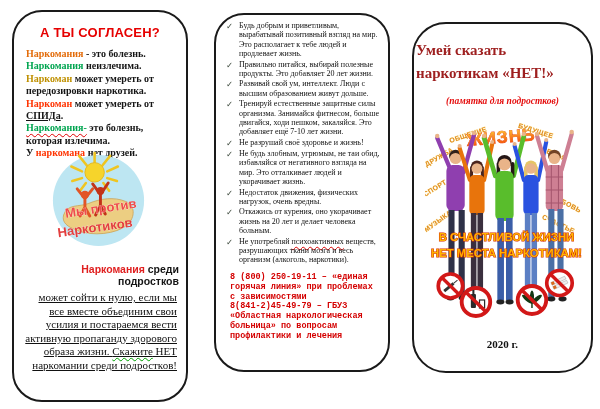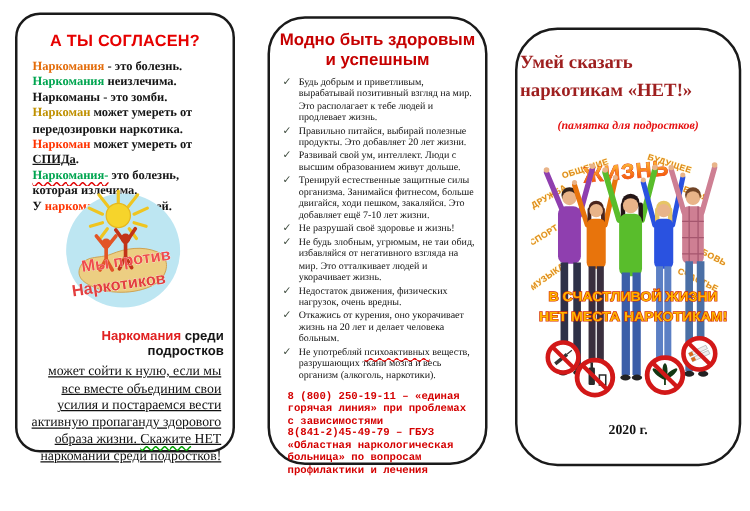--- a/index.html
+++ b/index.html
@@ -1,19 +1,19 @@
 <!DOCTYPE html>
 <html><head>
 <meta charset="utf-8">
 <style>
   html,body{margin:0;padding:0;}
   body{width:600px;height:409px;background:#ffffff;position:relative;overflow:hidden;
        font-family:"Liberation Serif",serif;}
   .panel{position:absolute;background:#fff;border:2px solid #1a1a1a;box-sizing:border-box;}
-  .p-left{left:12px;top:10px;width:176px;height:352px;border-radius:20px;}
+  .p-left{left:12px;top:10px;width:176px;height:392px;border-radius:30px;}
   .p-mid{left:214px;top:13px;width:176px;height:359px;border-radius:30px;}
   .p-right{left:412px;top:22px;width:181px;height:351px;border-radius:34px;}
 
   
   .lp-title{margin:13px 4px 0;text-align:center;font:bold 13px "Liberation Sans",sans-serif;
             color:#e60000;letter-spacing:.2px;}
   .statements{margin:8px 8px 0 12px;font-weight:bold;font-size:10px;line-height:12.4px;color:#151515;}
   .st{margin:0;}
   .c-purple{color:#7030a0;} .c-orange{color:#e36c0a;} .c-green{color:#00a550;}
   .c-tan{color:#bf9000;} .c-ror{color:#ff3300;}
@@ -43,21 +43,20 @@
   svg text{font-family:"Liberation Sans",sans-serif;}
 </style>
 </head>
 <body>
 
 <section class="panel p-left">
   <h1 class="lp-title">А ТЫ СОГЛАСЕН?</h1>
   <div class="statements">
     <p class="st"><span></span><span class="c-orange">Наркомания</span><span> - это болезнь.</span><span class="u"></span><span></span></p>
     <p class="st"><span></span><span class="c-green">Наркомания</span><span> неизлечима.</span><span class="u"></span><span></span></p>
-    <p class="st"><span>Наркоманы - это зомби.</span><span></span><span></span><span class="u"></span><span></span></p>
     <p class="st"><span></span><span class="c-tan">Наркоман</span><span> может умереть от передозировки наркотика.</span><span class="u"></span><span></span></p>
     <p class="st"><span></span><span class="c-ror">Наркоман</span><span> может умереть от </span><span class="u">СПИДа</span><span>.</span></p>
     <p class="st"><span></span><span class="c-green wavy-red">Наркомания-</span><span> это болезнь, которая излечима.</span><span class="u"></span><span></span></p>
     <p class="st"><span>У </span><span class="c-ror">наркомана</span><span> нет друзей.</span><span class="u"></span><span></span></p>
   </div>
 
   <div class="logo">
     <svg width="97" height="97" viewBox="0 0 100 100">
       <circle cx="50" cy="51" r="47" fill="#bde6f2"></circle>
       <g stroke="#efc520" stroke-width="2.6" stroke-linecap="round">
@@ -86,21 +85,20 @@
     </svg>
   </div>
 
   <div class="lp-foot">
     <p class="lp-head"><span class="hl">Наркомания</span><span> среди подростков</span></p>
     <p class="lp-para"><span>может сойти к нулю, если мы все вместе объединим свои усилия и постараемся вести активную пропаганду здорового образа жизни. </span><span class="wavy-green">Скажите</span><span> НЕТ наркомании среди подростков!</span></p>
   </div>
 </section>
 
 <section class="panel p-mid">
-  <h2 class="mp-title">Модно быть здоровым и успешным</h2>
   <div class="mp-list">
     <div class="mp-item">
         <span class="check">✓</span>
         <span class="mp-text">Будь добрым и приветливым, вырабатывай позитивный взгляд на мир. Это располагает к тебе людей и продлевает жизнь.</span>
       </div>
     <div class="mp-item">
         <span class="check">✓</span>
         <span class="mp-text">Правильно питайся, выбирай полезные продукты. Это добавляет 20 лет жизни.</span>
       </div>
     <div class="mp-item">

